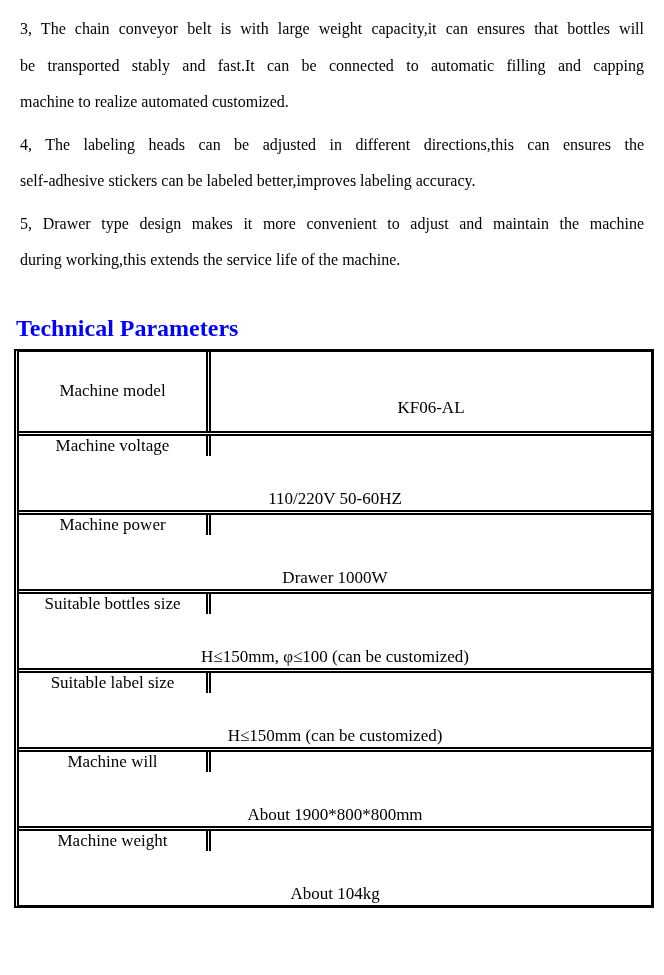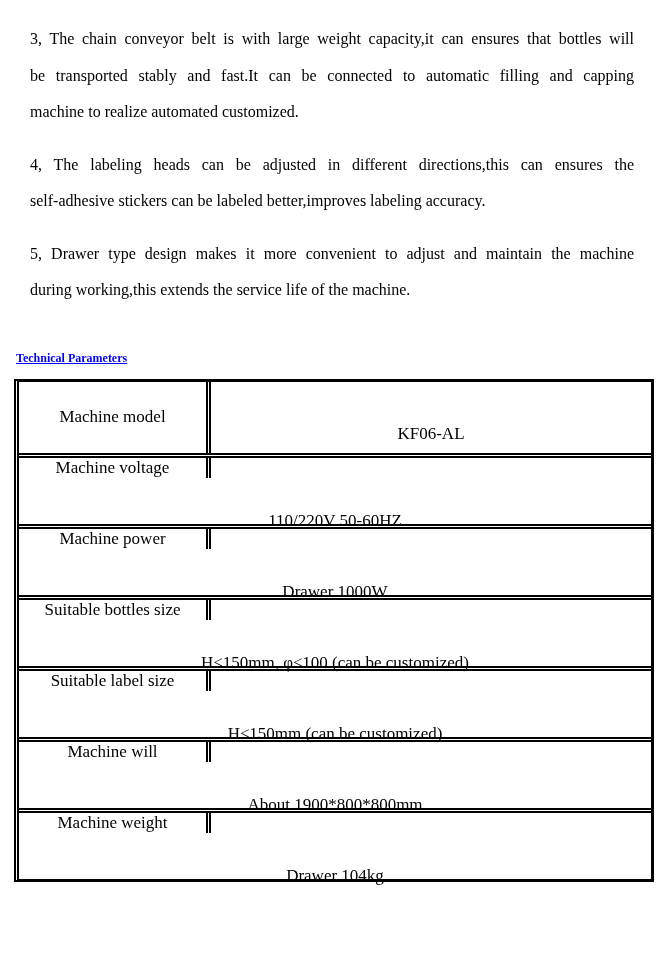--- a/index.html
+++ b/index.html
@@ -11,50 +11,49 @@
     width: 664px;
     height: 975px;
     overflow: hidden;
     font-family: "Liberation Serif", "DejaVu Serif", serif;
     color: #000000;
   }
   .doc {
     padding: 5px 14px 0 14px;
   }
   .para {
-    margin: 16px;
+    margin: 6px;
   }
   .pline {
     font-size: 16px;
     line-height: 36.5px;
     text-align: justify;
     text-justify: inter-word;
   }
   .pline.jfull {
     text-align-last: justify;
   }
   .heading {
     margin: 36px 0 0 2px;
-    font-size: 12px;
+    font-size: 24px;
     line-height: 26px;
     font-weight: bold;
-    text-decoration: underline;
   }
   .spec-table {
     margin-top: 8px;
     width: 640px;
     box-sizing: border-box;
     border-top: 3px solid #000;
     border-bottom: 3px solid #000;
     border-right: 3px solid #000;
     border-left: 5px double #000;
   }
   .trow {
     display: flex;
-    height: 71px;
+    height: 79px;
     box-sizing: border-box;
   }
   .trow + .trow {
     border-top: 5px double #000;
     flex-direction: column;
   }
   .tcell {
     display: flex;
     align-items: center;
     justify-content: center;
@@ -113,16 +112,16 @@
       <div class="trow">
         <div class="tcell tlabel">Suitable label size</div>
         <div class="tcell tvalue">H≤150mm (can be customized)</div>
       </div>
       <div class="trow">
         <div class="tcell tlabel">Machine will</div>
         <div class="tcell tvalue">About 1900*800*800mm</div>
       </div>
       <div class="trow">
         <div class="tcell tlabel">Machine weight</div>
-        <div class="tcell tvalue">Drawer 104kg</div>
+        <div class="tcell tvalue">About 104kg</div>
       </div>
     </div>
 </div>
 
 </body></html>

